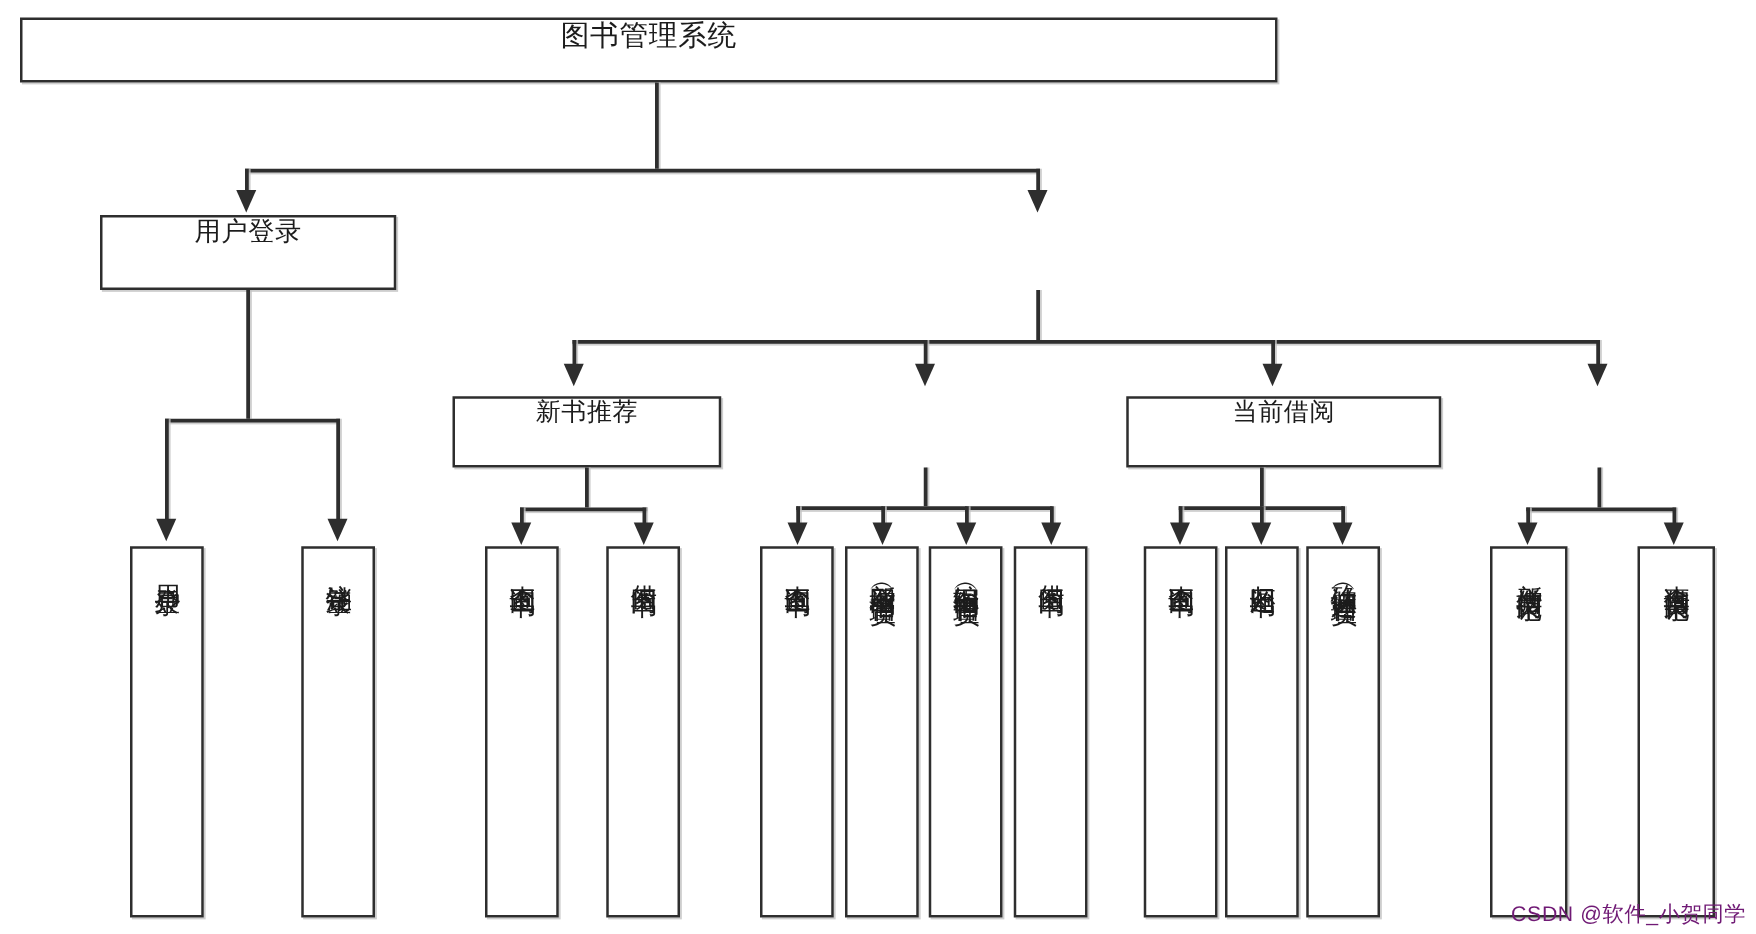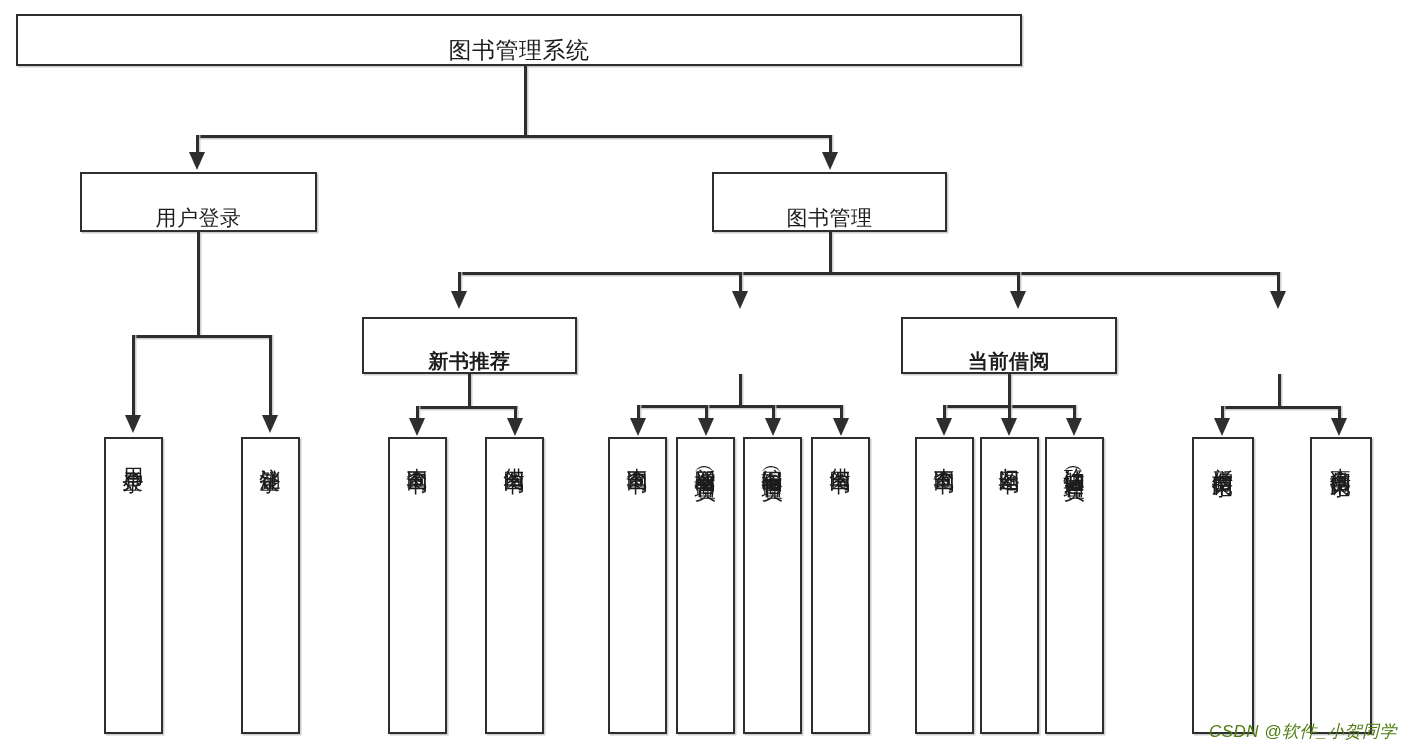--- a/index.html
+++ b/index.html
@@ -18,32 +18,32 @@
     overflow: hidden;
   }
   
   .box {
     position: absolute;
     box-sizing: border-box;
     background: #ffffff;
     border: 2.5px solid #2e2e2e;
     box-shadow: 1.5px 1.5px 0 0 rgba(190,190,190,0.75);
     display: flex;
-    align-items: flex-end;
+    align-items: flex-start;
     justify-content: center;
     color: #1c1c1c;
   }
   .box span {
     display: block;
     line-height: 1.12;
     letter-spacing: 0.5px;
   }
   .box.root   { font-size: 23px; }
   .box.lvl1   { font-size: 21px; }
-  .box.lvl2   { font-size: 20px; font-weight: bold; }
+  .box.lvl2   { font-size: 20px; }
 
   
   .box.leaf {
     font-size: 21px;
     align-items: flex-start;
     padding-top: 12px;
   }
   .box.leaf span {
     writing-mode: vertical-rl;
     text-orientation: upright;
@@ -70,24 +70,23 @@
     border-right: 8px solid transparent;
     border-top: 18px solid #2e2e2e;
   }
 
   
   #watermark {
     position: absolute;
     right: 8px;
     bottom: 4px;
     font-size: 17px;
-    color: #4d7c0f;
+    color: #701a75;
     letter-spacing: 0.5px;
     white-space: nowrap;
-    font-style: italic;
   }
 </style>
 </head>
 <body>
 
 <div id="canvas">
 
   <div class="box root" style="left:16px; top:14px; width:1006px; height:52px;">
     <span>图书管理系统</span>
   </div>
@@ -96,23 +95,20 @@
 
   <div class="ln h shadow-h" style="left:196px; top:135px; width:636px;"></div>
 
   <div class="ln v shadow-v" style="left:196px; top:135px; height:20px;"></div>
   <div class="arrow" style="left:189px; top:152px;"></div>
   <div class="ln v shadow-v" style="left:829px; top:135px; height:20px;"></div>
   <div class="arrow" style="left:822px; top:152px;"></div>
 
   <div class="box lvl1" style="left:80px; top:172px; width:237px; height:60px;">
     <span>用户登录</span>
-  </div>
-  <div class="box lvl1" style="left:712px; top:172px; width:235px; height:60px;">
-    <span>图书管理</span>
   </div>
 
   <div class="ln v shadow-v" style="left:197px; top:232px; height:103px;"></div>
   <div class="ln h shadow-h" style="left:132px; top:335px; width:140px;"></div>
   <div class="ln v shadow-v" style="left:132px; top:335px; height:83px;"></div>
   <div class="arrow" style="left:125px; top:415px;"></div>
   <div class="ln v shadow-v" style="left:269px; top:335px; height:83px;"></div>
   <div class="arrow" style="left:262px; top:415px;"></div>
 
   <div class="ln v shadow-v" style="left:829px; top:232px; height:40px;"></div>
@@ -122,21 +118,21 @@
   <div class="ln v shadow-v" style="left:739px; top:272px; height:22px;"></div>
   <div class="arrow" style="left:732px; top:291px;"></div>
   <div class="ln v shadow-v" style="left:1017px; top:272px; height:22px;"></div>
   <div class="arrow" style="left:1010px; top:291px;"></div>
   <div class="ln v shadow-v" style="left:1277px; top:272px; height:22px;"></div>
   <div class="arrow" style="left:1270px; top:291px;"></div>
 
   <div class="box lvl2" style="left:362px; top:317px; width:215px; height:57px;">
     <span>新书推荐</span>
   </div>
-  <div class="box lvl2" style="left:901px; top:317px; width:216px; height:57px;">
+  <div class="box lvl2" style="left:901px; top:317px; width:252px; height:57px;">
     <span>当前借阅</span>
   </div>
 
   <div class="ln v shadow-v" style="left:468px; top:374px; height:32px;"></div>
   <div class="ln h shadow-h" style="left:416px; top:406px; width:102px;"></div>
   <div class="ln v shadow-v" style="left:416px; top:406px; height:14px;"></div>
   <div class="arrow" style="left:409px; top:418px;"></div>
   <div class="ln v shadow-v" style="left:514px; top:406px; height:14px;"></div>
   <div class="arrow" style="left:507px; top:418px;"></div>
 

